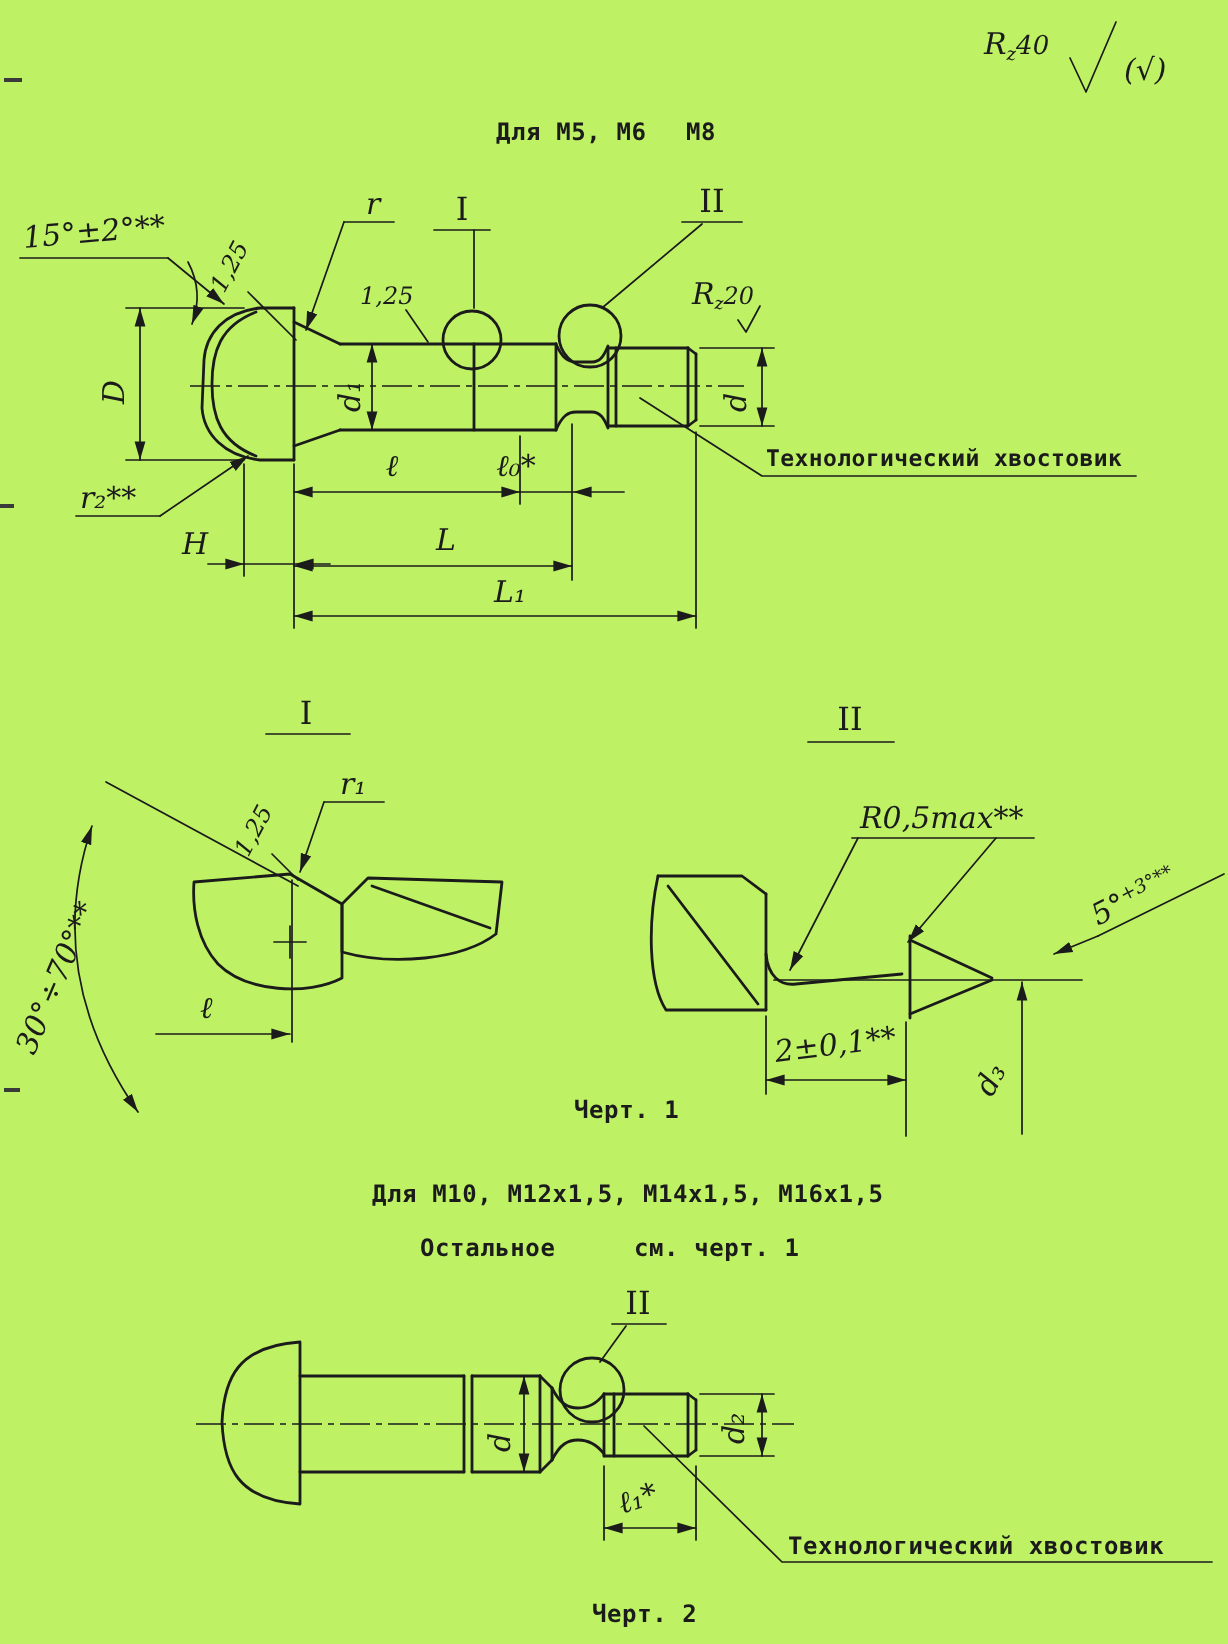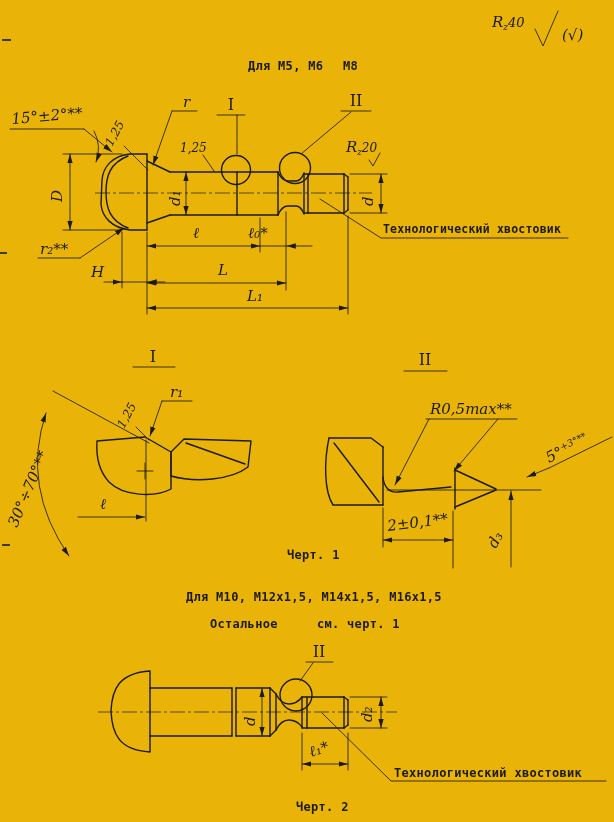--- a/index.html
+++ b/index.html
@@ -1,16 +1,16 @@
 <!DOCTYPE html>
 <html><head>
 <meta charset="utf-8">
 <style>
   html,body{margin:0;padding:0;background:#e8e7e3;}
-  .page{width:614px;height:822px;background:#eab308;position:relative;overflow:hidden;}
+  .page{width:614px;height:822px;background:#bef264;position:relative;overflow:hidden;}
   svg{display:block}
   .ln{fill:none;stroke:#1b1b1b;stroke-width:1.4;stroke-linecap:round;stroke-linejoin:round}
   .tn{fill:none;stroke:#1b1b1b;stroke-width:.85;stroke-linecap:round;stroke-linejoin:round}
   .cl{fill:none;stroke:#1b1b1b;stroke-width:.7;stroke-dasharray:15 3 3 3}
   .dim{font-family:"DejaVu Serif",serif;font-style:italic;font-size:15px;fill:#1b1b1b}
   .dimS{font-family:"DejaVu Serif",serif;font-style:italic;font-size:12px;fill:#1b1b1b}
   .rom{font-family:"DejaVu Serif",serif;font-size:16px;fill:#1b1b1b}
   .cyr{font-family:"DejaVu Sans Mono",monospace;font-weight:bold;font-size:12px;fill:#1b1b1b;letter-spacing:.3px}
   .cyrS{font-family:"DejaVu Sans Mono",monospace;font-weight:bold;font-size:11.5px;fill:#1b1b1b;letter-spacing:.2px}
 </style>

